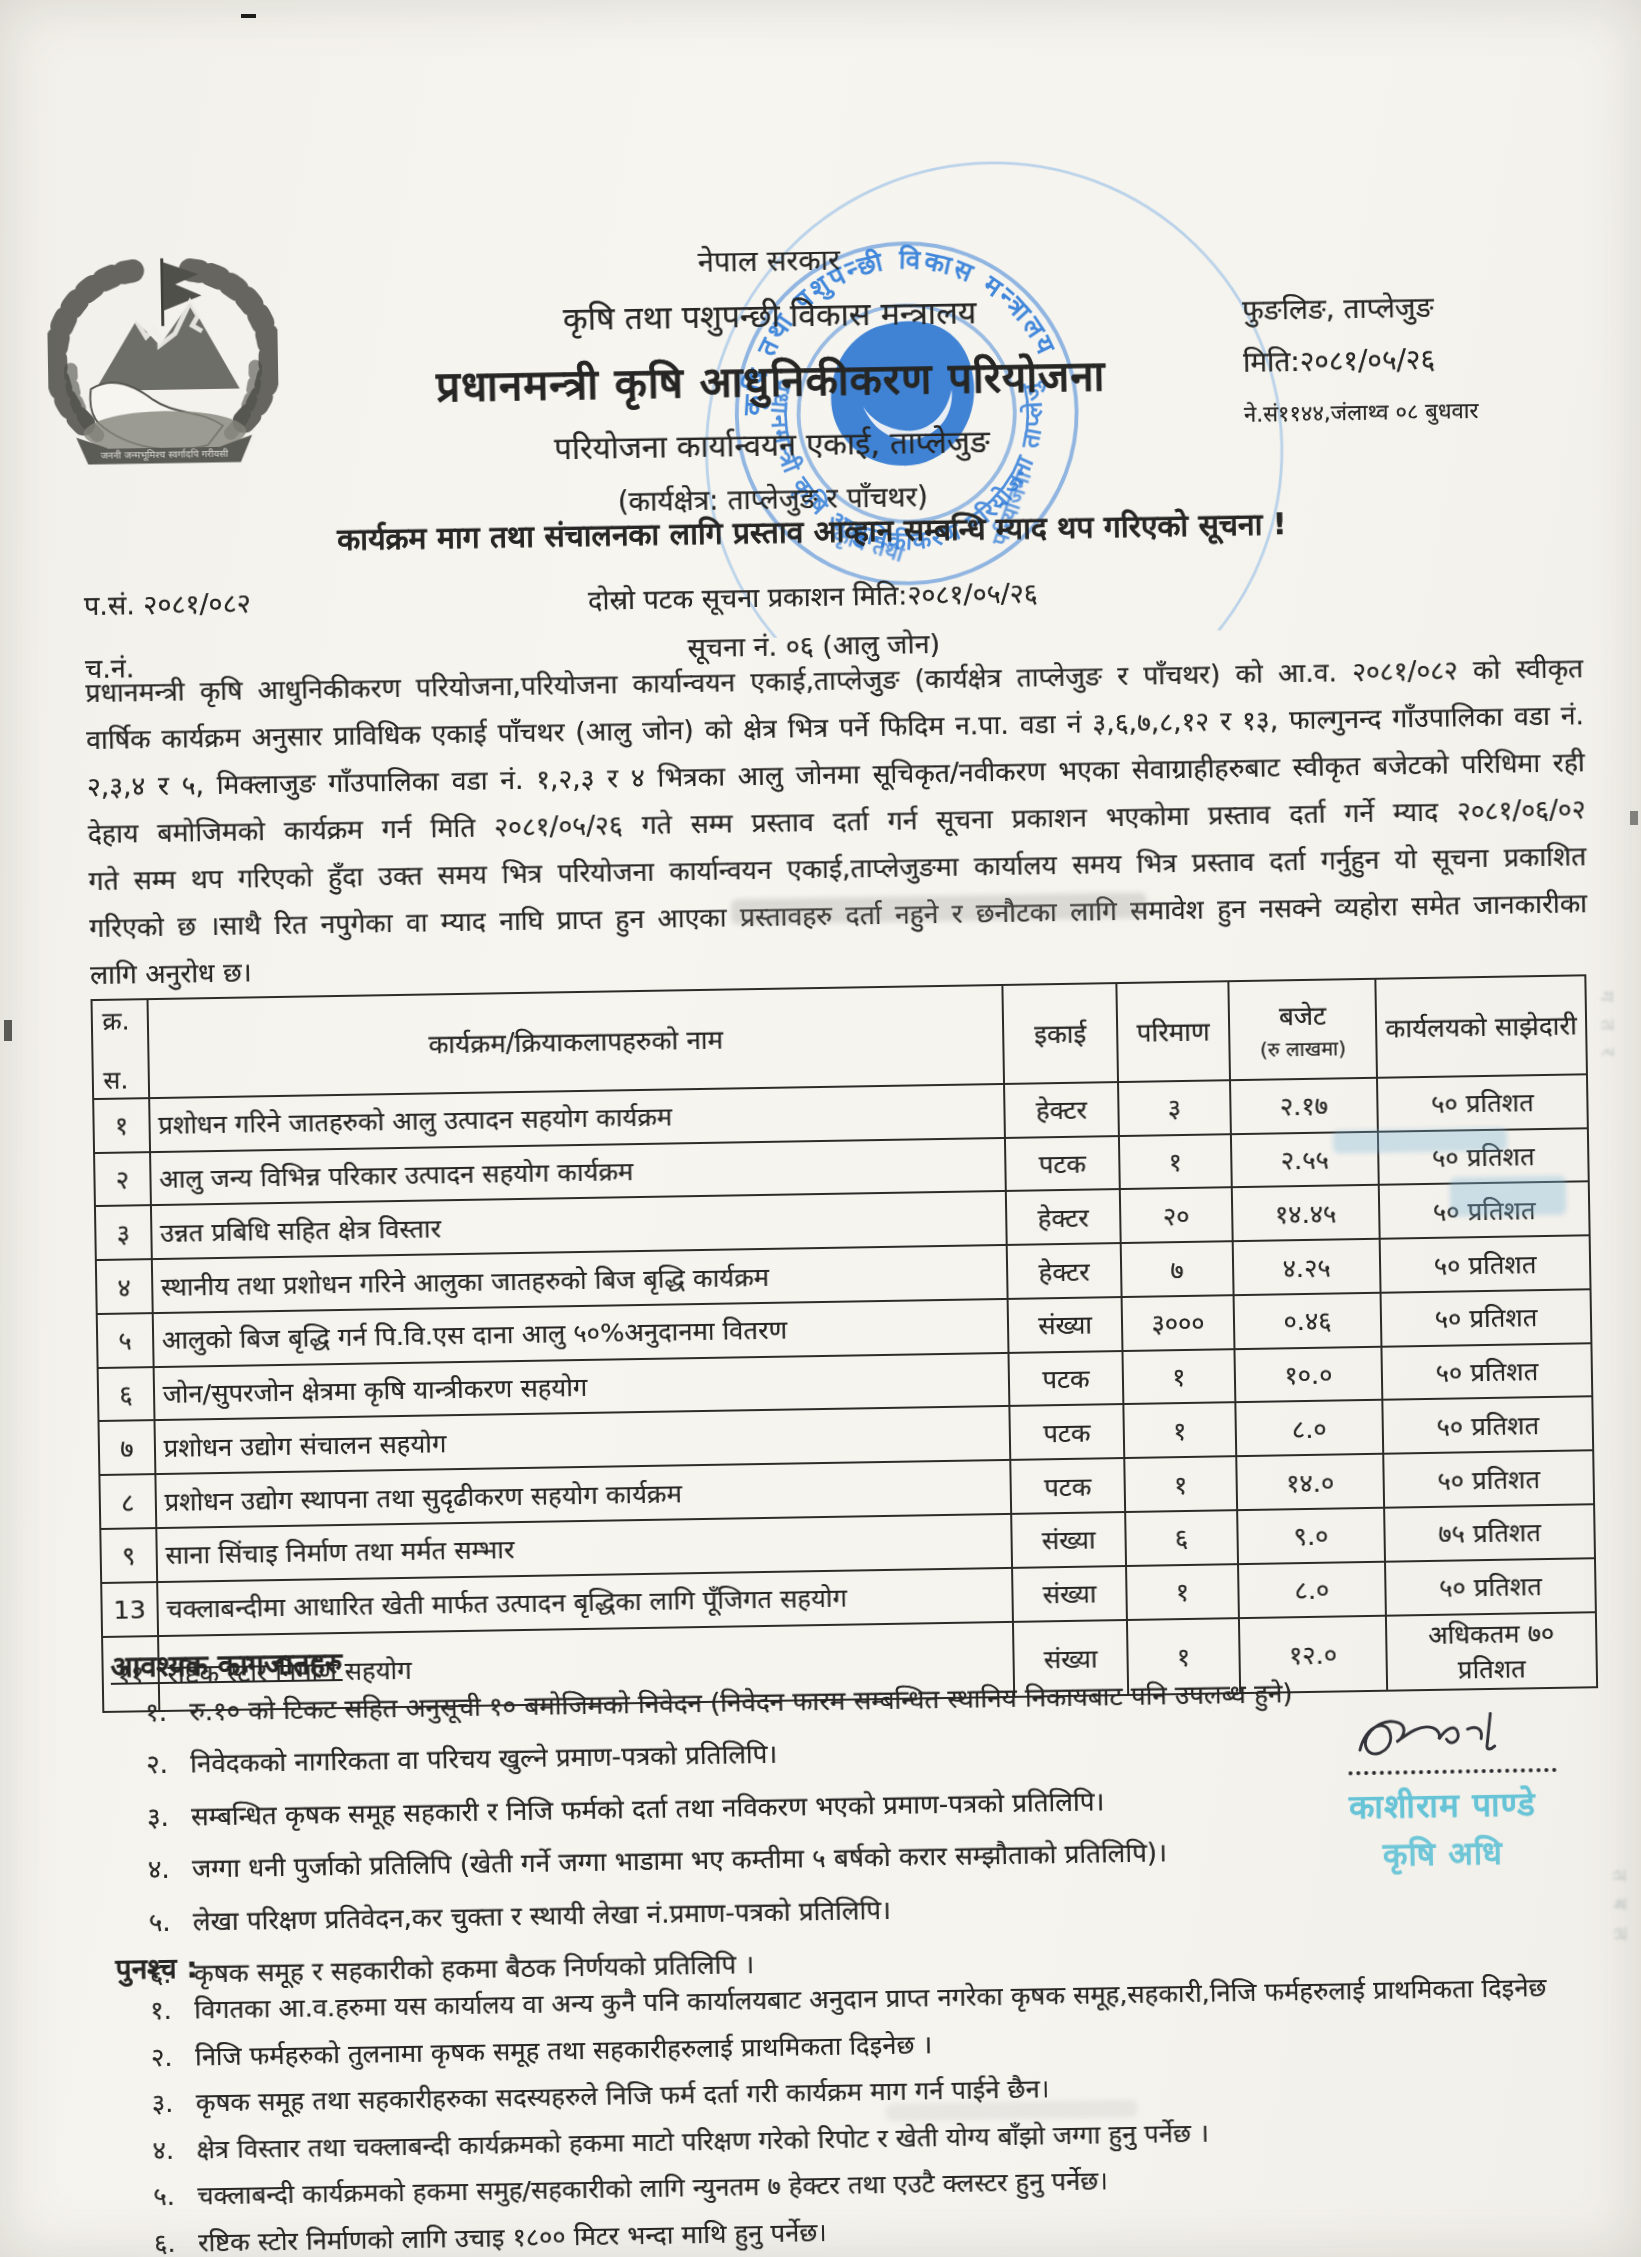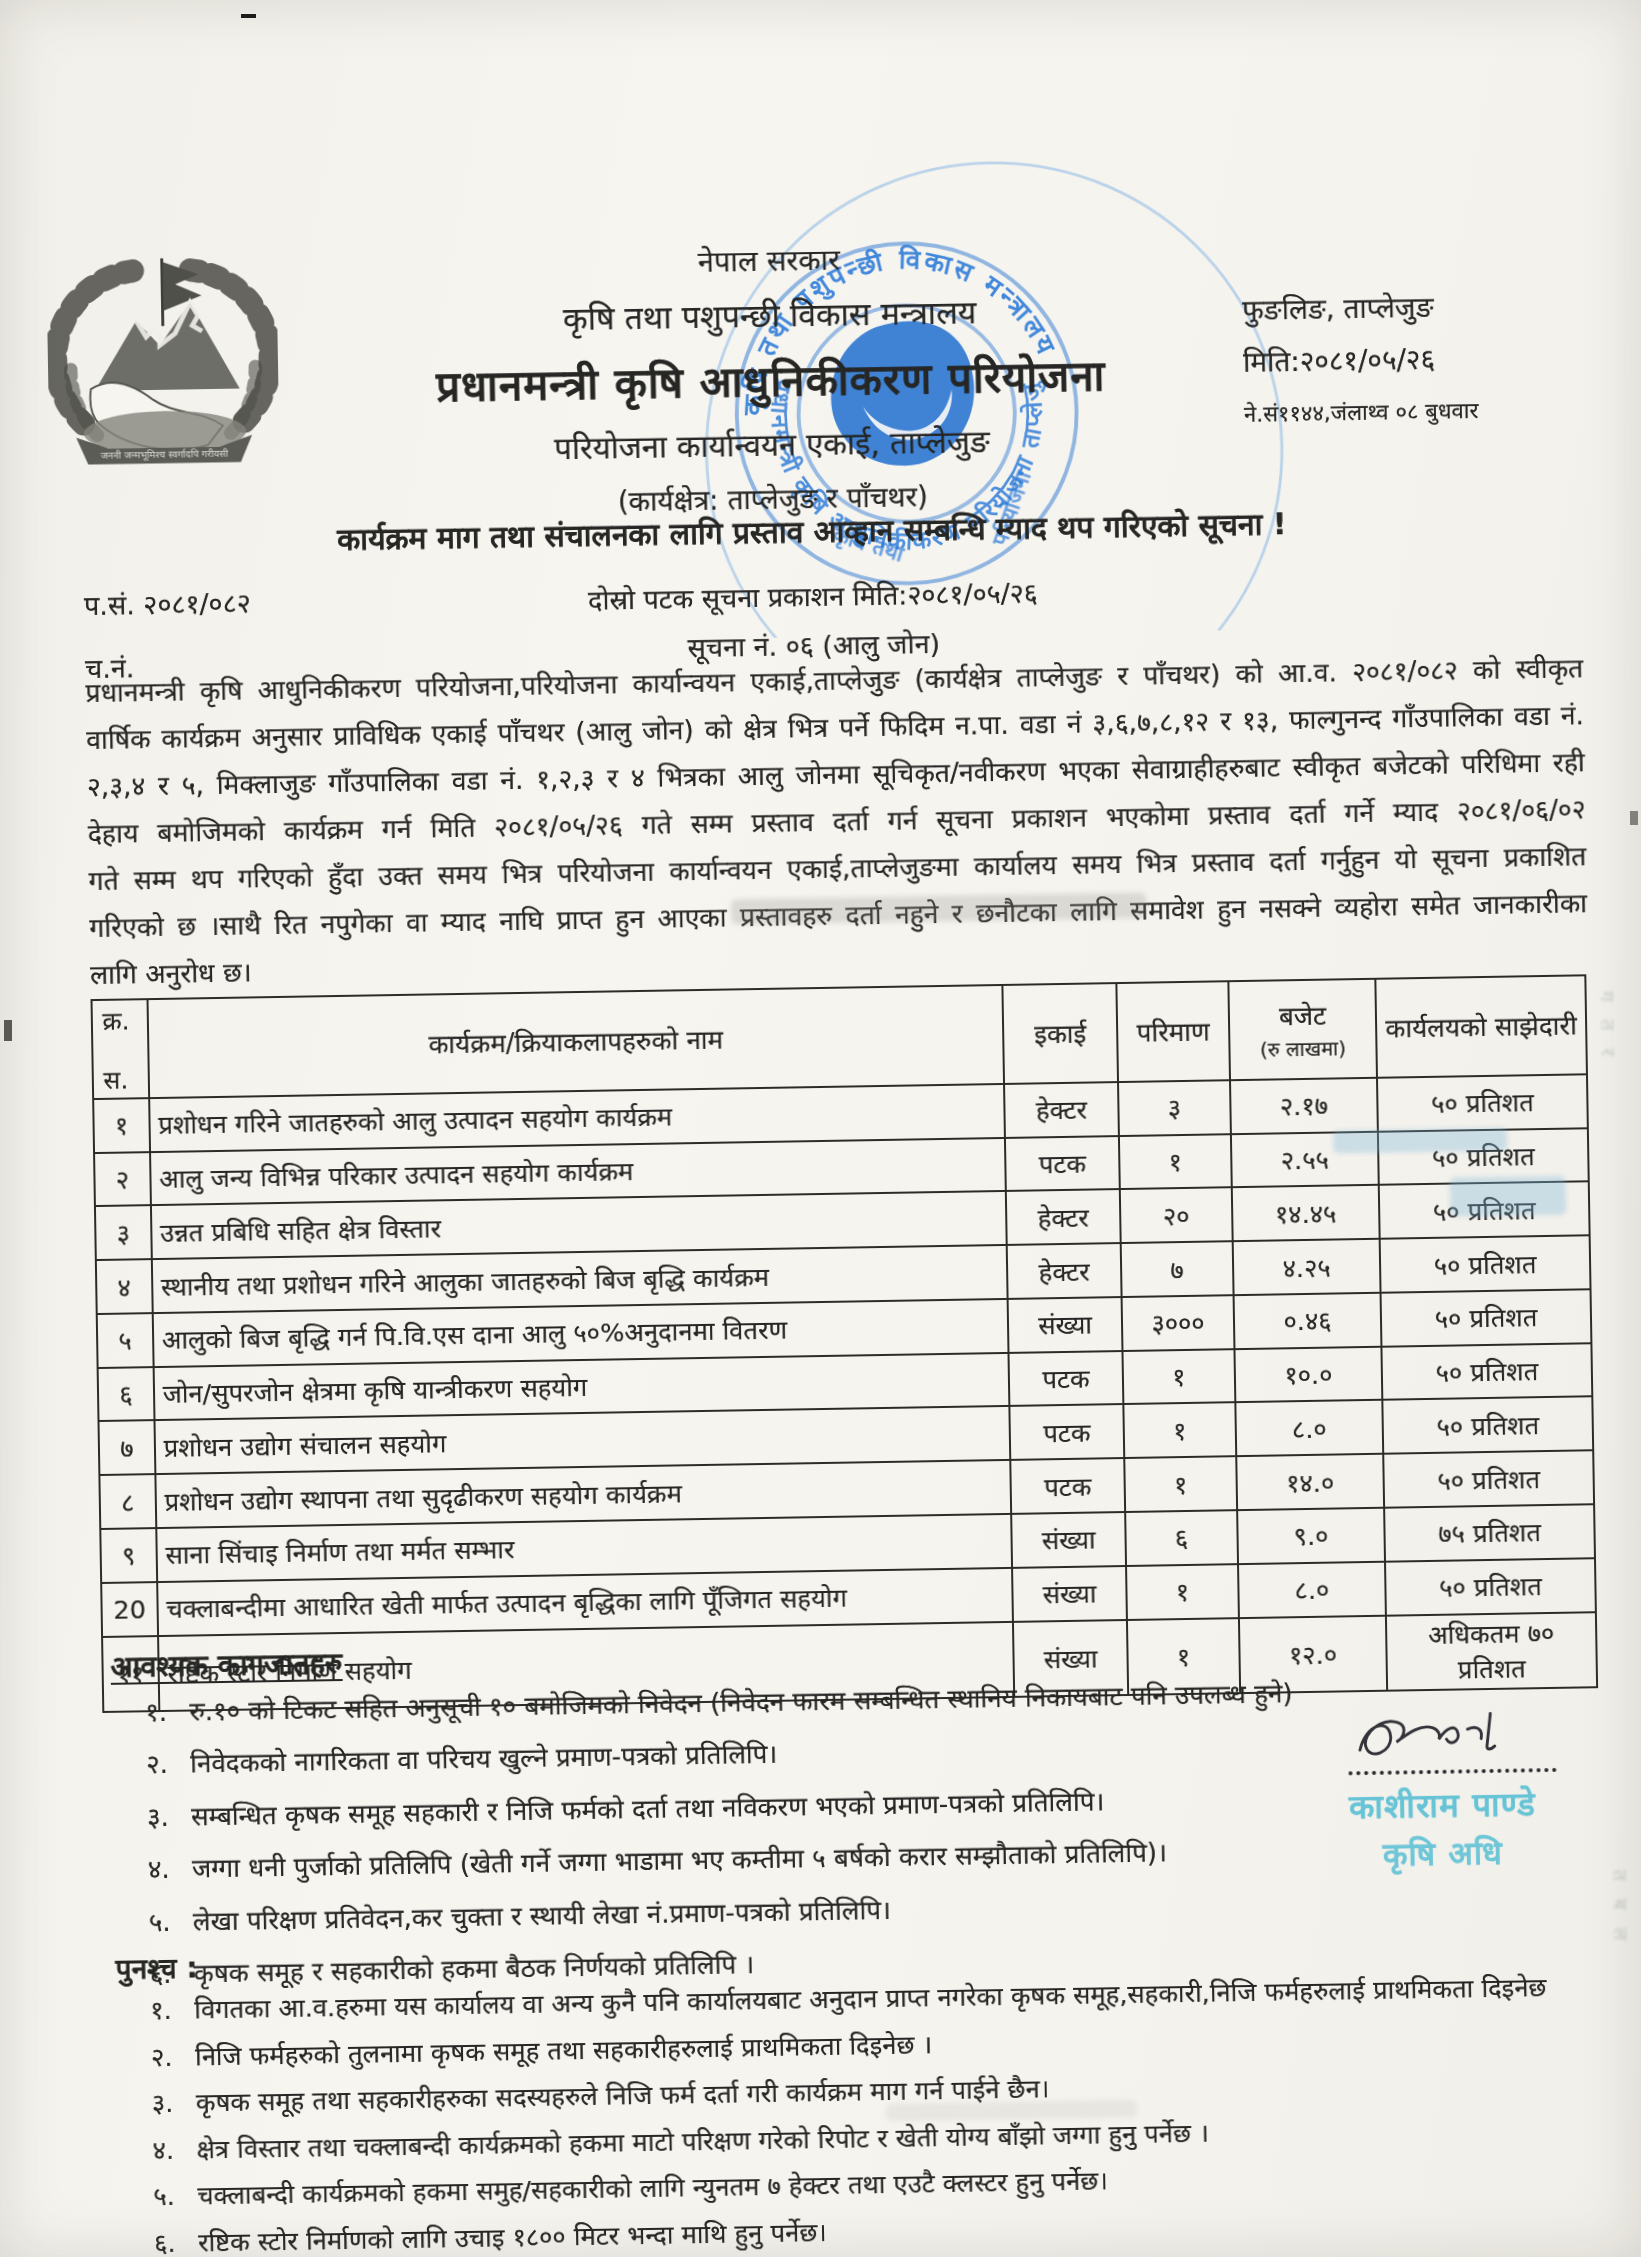--- a/index.html
+++ b/index.html
@@ -258,21 +258,21 @@
           </tr>
           <tr>
             <td class="t-sn">९</td>
             <td class="t-name">साना सिंचाइ निर्माण तथा मर्मत सम्भार</td>
             <td class="t-unit">संख्या</td>
             <td class="t-qty">६</td>
             <td class="t-bud">९.०</td>
             <td class="t-shr">७५ प्रतिशत</td>
           </tr>
           <tr>
-            <td class="t-sn">20</td>
+            <td class="t-sn">13</td>
             <td class="t-name">चक्लाबन्दीमा आधारित खेती मार्फत उत्पादन बृद्धिका लागि पूँजिगत सहयोग</td>
             <td class="t-unit">संख्या</td>
             <td class="t-qty">१</td>
             <td class="t-bud">८.०</td>
             <td class="t-shr">५० प्रतिशत</td>
           </tr>
           <tr>
             <td class="t-sn">११</td>
             <td class="t-name">रष्टिक स्टोर निर्माण सहयोग</td>
             <td class="t-unit">संख्या</td>

